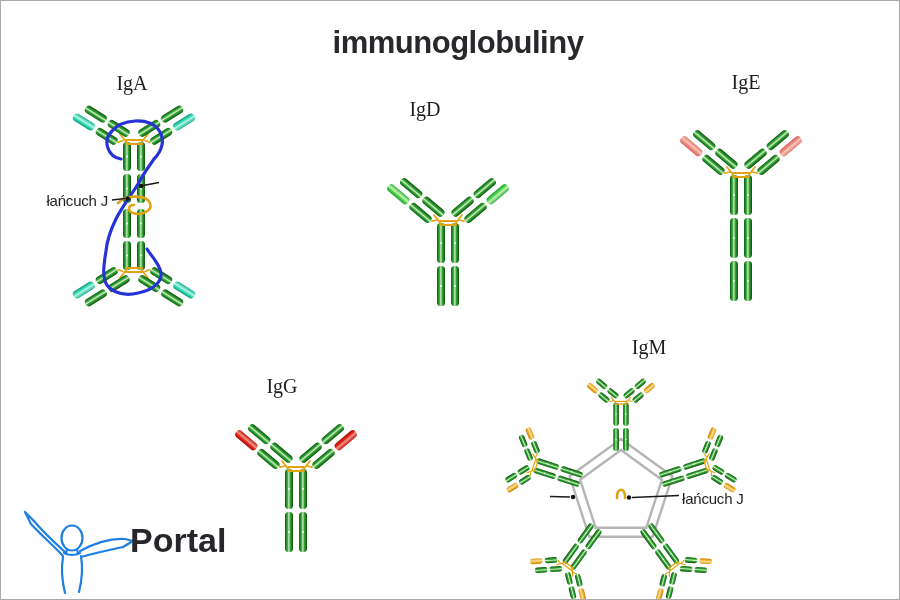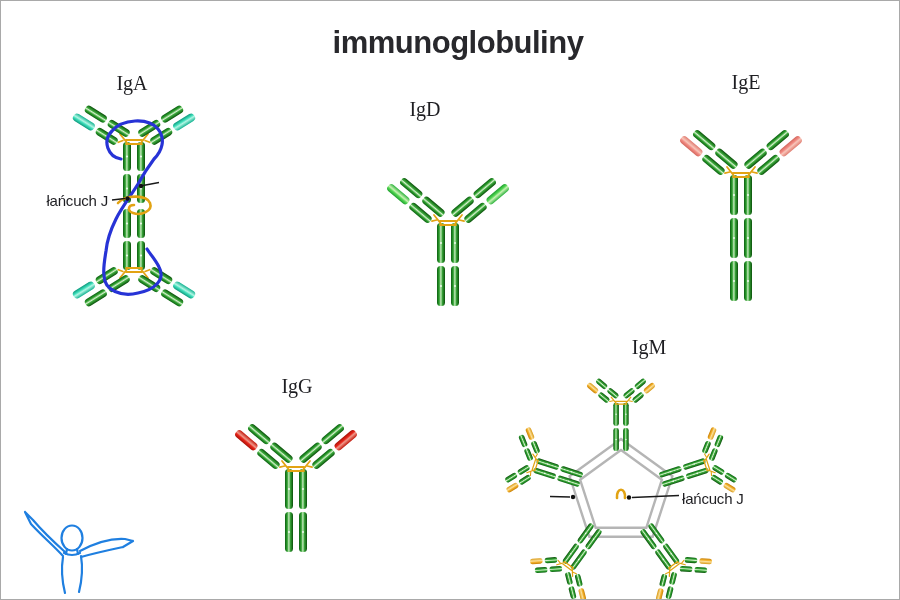--- a/index.html
+++ b/index.html
@@ -40,21 +40,21 @@
 </head>
 <body>
 
 <div class="canvas">
 
   <h1 class="title">immunoglobuliny</h1>
 
   <div class="ig-label" style="left:131px;top:71px;">IgA</div>
   <div class="ig-label" style="left:424px;top:97px;">IgD</div>
   <div class="ig-label" style="left:745px;top:70px;text-align:center;">IgE</div>
-  <div class="ig-label" style="left:296px;top:374px;">IgG</div>
+  <div class="ig-label" style="left:281px;top:374px;">IgG</div>
   <div class="ig-label" style="left:648px;top:335px;">IgM</div>
 
   <svg id="svg-defs" width="0" height="0">
       <defs>
         <linearGradient id="gGreen" x1="0" y1="0" x2="1" y2="0">
           <stop offset="0" stop-color="#0c5f12"></stop>
           <stop offset="0.28" stop-color="#2fa12f"></stop>
           <stop offset="0.5" stop-color="#d8f0cf"></stop>
           <stop offset="0.62" stop-color="#3fae3f"></stop>
           <stop offset="1" stop-color="#095009"></stop>
@@ -390,14 +390,15 @@
       <g fill="none" stroke="#1f7fe0" stroke-width="2.2" stroke-linecap="round" stroke-linejoin="round">
      <ellipse cx="55" cy="45" rx="10.5" ry="12.5"></ellipse>
      <path d="M 50,56 L 49,61 M 60,56 L 61,61"></path>
      <path d="M 48,59 C 38,50 27,40 16,27 M 16,27 L 8,19 M 8,19 L 14,31 M 14,31 C 26,44 36,52 46,63"></path>
      <path d="M 63,58 C 78,50 94,45 108,46 M 108,46 L 116,48 M 116,48 L 106,54 M 106,54 C 92,57 78,60 64,64"></path>
      <path d="M 46,64 C 44,76 45,88 48,100"></path>
      <path d="M 64,63 C 66,75 65,87 62,99"></path>
      <path d="M 47,60 Q 55,64 63,60"></path>
    </g>
     </svg>
+  <div class="logo-name">Portal</div>
 
 </div>
 
 </body></html>

